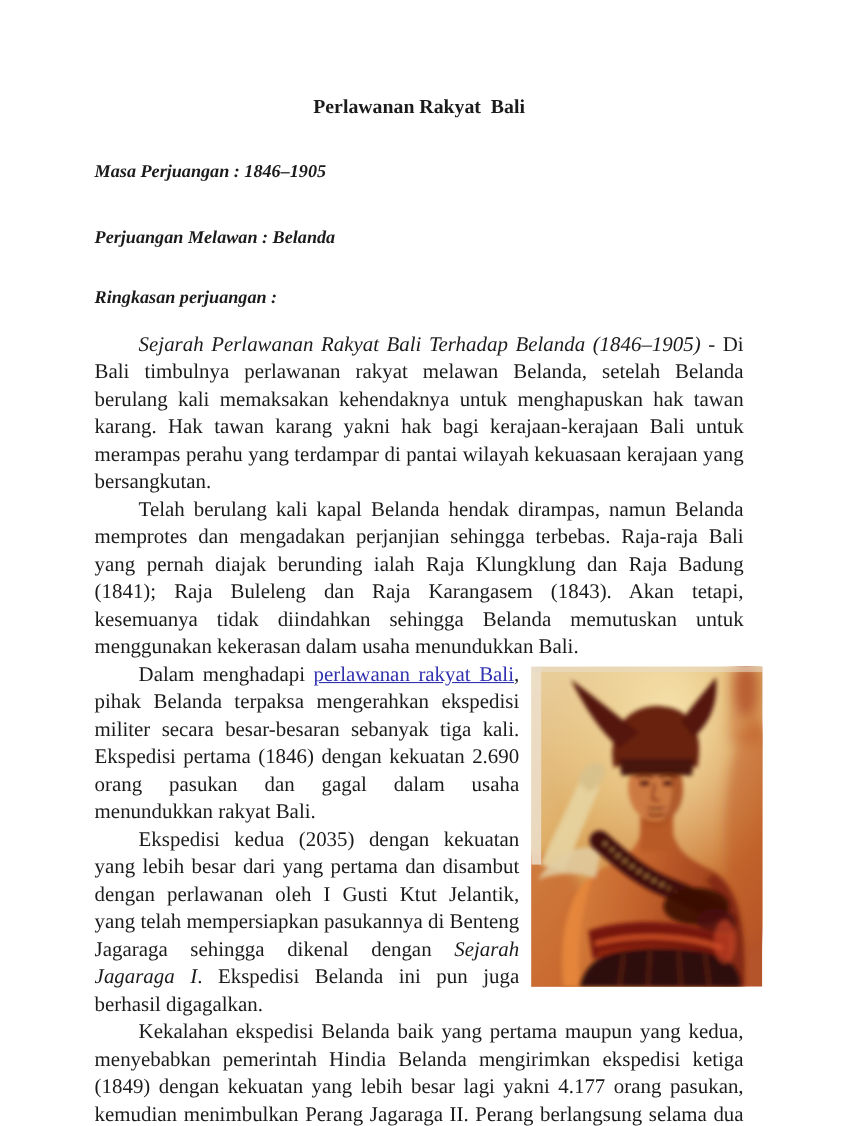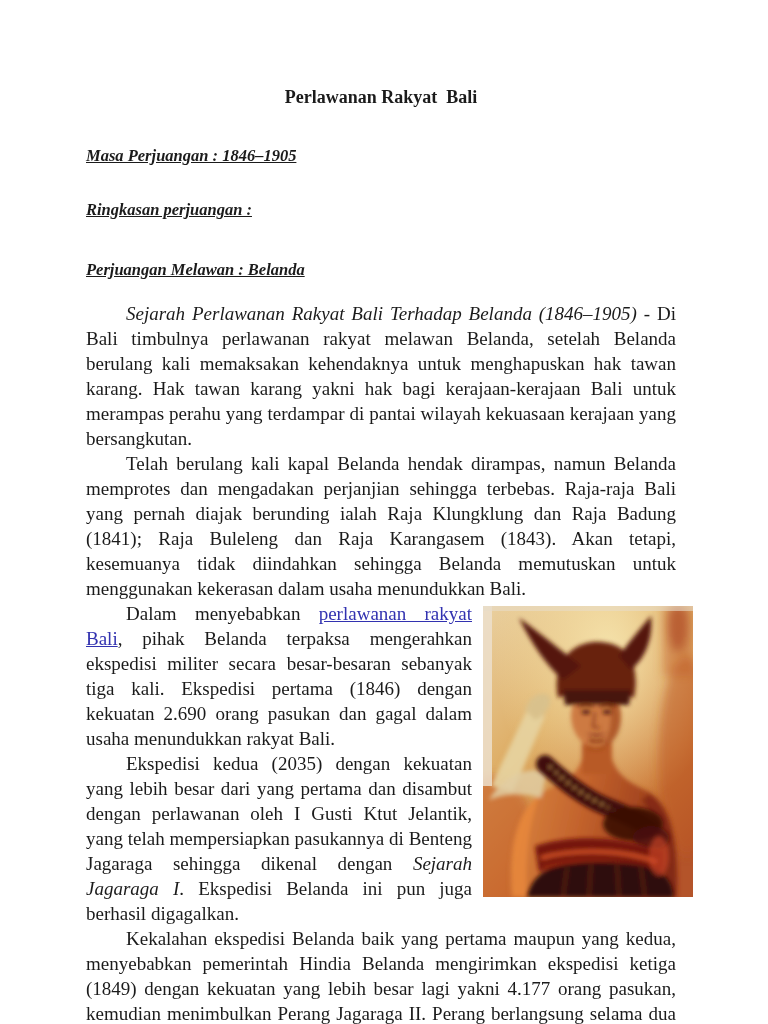--- a/index.html
+++ b/index.html
@@ -22,21 +22,21 @@
   .title {
     margin: 0;
     font-size: 18px; line-height: 22px;
     font-weight: bold;
     text-align: center;
     white-space: pre; 
   }
   .meta {
     margin: 0;
     font-size: 16.5px; line-height: 21px;
-    font-weight: bold; font-style: italic; text-decoration: underline;
+    font-weight: bold; font-style: italic;
   }
   .meta-1 { margin-top: 37px; }
   .meta-2 { margin-top: 39px; }
   .meta-3 { margin-top: 33px; }
   .body {
     margin-top: 21px;
     font-size: 19px; line-height: 25px;
     text-align: justify;
   }
   .para { margin: 0; text-indent: 40px; }
@@ -55,22 +55,22 @@
 </style>
 </head>
 <body>
 
 <div class="page">
   <div class="content">
 
     <h1 class="title">Perlawanan Rakyat  Bali</h1>
 
     <p class="meta meta-1">Masa Perjuangan : 1846–1905</p>
+    <p class="meta meta-2">Perjuangan Melawan : Belanda</p>
     <p class="meta meta-3">Ringkasan perjuangan :</p>
-    <p class="meta meta-2">Perjuangan Melawan : Belanda</p>
 
     <div class="body">
       <div>
           <p class="para"><span class="it">Sejarah Perlawanan Rakyat Bali Terhadap Belanda (1846–1905)</span><span> - Di Bali timbulnya perlawanan rakyat melawan Belanda, setelah Belanda berulang kali memaksakan kehendaknya untuk menghapuskan hak tawan karang. Hak tawan karang yakni hak bagi kerajaan-kerajaan Bali untuk merampas perahu yang terdampar di pantai wilayah kekuasaan kerajaan yang bersangkutan.</span></p>
           <p class="para"><span>Telah berulang kali kapal Belanda hendak dirampas, namun Belanda memprotes dan mengadakan perjanjian sehingga terbebas. Raja-raja Bali yang pernah diajak berunding ialah Raja Klungklung dan Raja Badung (1841); Raja Buleleng dan Raja Karangasem (1843). Akan tetapi, kesemuanya tidak diindahkan sehingga Belanda memutuskan untuk menggunakan kekerasan dalam usaha menundukkan Bali.</span></p>
         </div>
 
       <div>
         <div class="portrait">
           <svg viewBox="0 0 210 291" xmlns="http://www.w3.org/2000/svg">
@@ -143,20 +143,20 @@
               <path d="M112,106 L110,121 L117,122" stroke="#8e3c1a" stroke-width="2" fill="none"></path>
               <path d="M103,127 Q113,133 124,127 Q113,130 103,127 Z" fill="#491508"></path>
               <path d="M106,134 Q113,137 121,134" stroke="#6f2410" stroke-width="2" fill="none"></path>
               <path d="M104,141 Q113,146 122,141" stroke="#8e3c1a" stroke-width="1.5" fill="none" opacity="0.7"></path>
             </g>
             <rect x="0" y="0" width="9" height="180" fill="#ecdfcd" opacity="0.85"></rect>
             <rect x="0" y="0" width="210" height="5" fill="#e8dcc8" opacity="0.6"></rect>
           </svg>
         </div>
 
-      <p class="para"><span>Dalam menyebabkan </span><a href="#" class="doclink">perlawanan rakyat Bali</a><span>, pihak Belanda terpaksa mengerahkan ekspedisi militer secara besar-besaran sebanyak tiga kali. Ekspedisi pertama (1846) dengan kekuatan 2.690 orang pasukan dan gagal dalam usaha menundukkan rakyat Bali.</span></p>
+      <p class="para"><span>Dalam menghadapi </span><a href="#" class="doclink">perlawanan rakyat Bali</a><span>, pihak Belanda terpaksa mengerahkan ekspedisi militer secara besar-besaran sebanyak tiga kali. Ekspedisi pertama (1846) dengan kekuatan 2.690 orang pasukan dan gagal dalam usaha menundukkan rakyat Bali.</span></p>
           <p class="para"><span>Ekspedisi kedua (2035) dengan kekuatan yang lebih besar dari yang pertama dan disambut dengan perlawanan oleh I Gusti Ktut Jelantik, yang telah mempersiapkan pasukannya di Benteng Jagaraga sehingga dikenal dengan </span><span class="it">Sejarah Jagaraga I</span><span>. Ekspedisi Belanda ini pun juga berhasil digagalkan.</span></p>
           <p class="para"><span>Kekalahan ekspedisi Belanda baik yang pertama maupun yang kedua, menyebabkan pemerintah Hindia Belanda mengirimkan ekspedisi ketiga (1849) dengan kekuatan yang lebih besar lagi yakni 4.177 orang pasukan, kemudian menimbulkan Perang Jagaraga II. Perang berlangsung selama dua hari dua malam (tanggal 15</span></p>
         </div>
     </div>
 
   </div>
 </div>
 
 </body></html>

